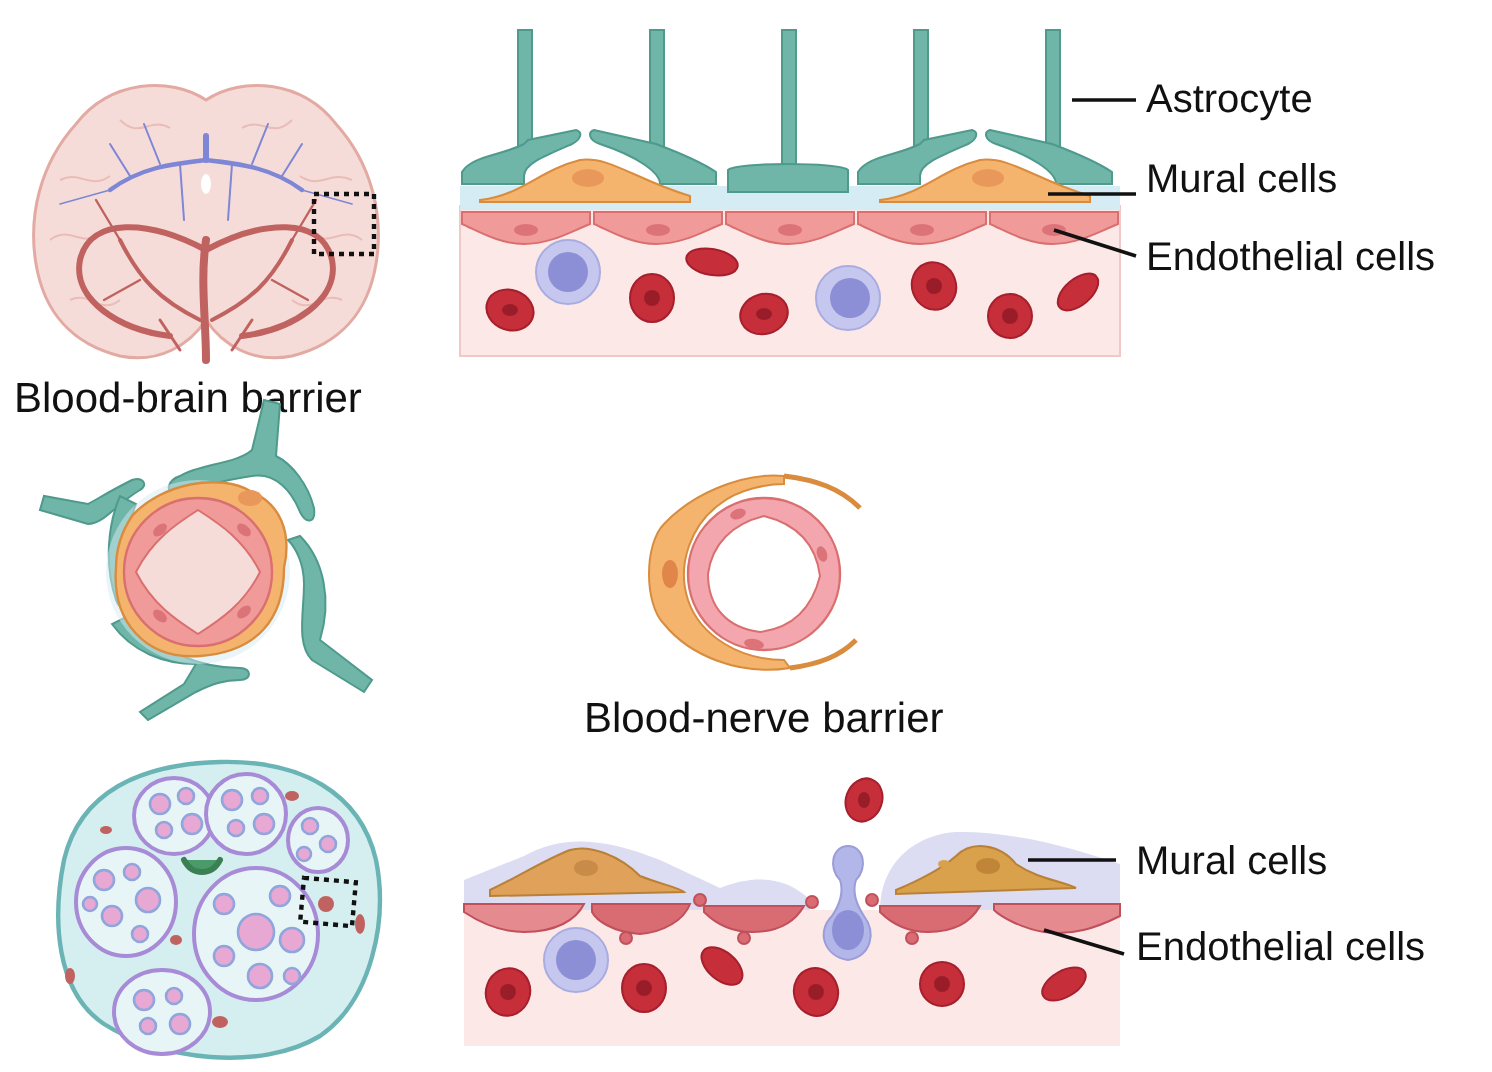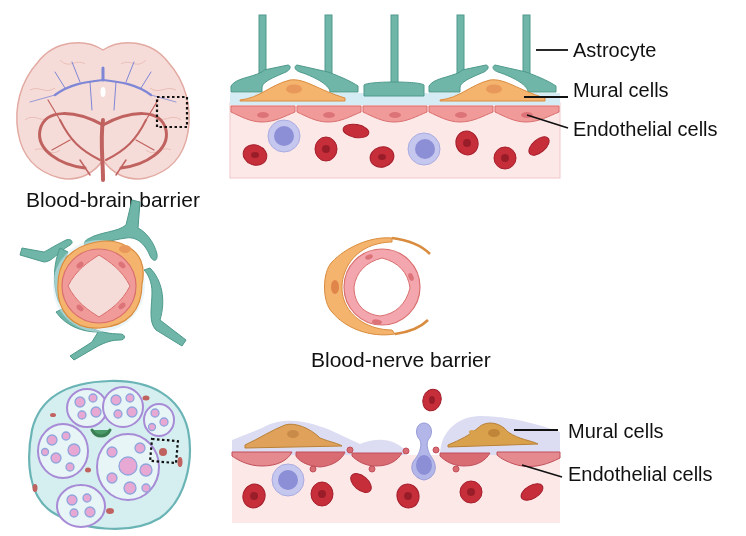--- a/index.html
+++ b/index.html
@@ -1,20 +1,20 @@
 <!DOCTYPE html>
 <html><head>
 <meta charset="utf-8">
 <style>
   html, body { margin:0; padding:0; background:#ffffff; }
   body { width:746px; height:536px; position:relative; overflow:hidden;
          font-family:"Liberation Sans", "DejaVu Sans", sans-serif; color:#111; }
   svg { position:absolute; left:0; top:0; }
   .label { position:absolute; font-size:20px; line-height:22px; white-space:nowrap; color:#111; }
-  .caption { position:absolute; font-size:21px; line-height:24px; white-space:nowrap; color:#111;margin-left:19px; }
+  .caption { position:absolute; font-size:21px; line-height:24px; white-space:nowrap; color:#111; }
 </style>
 </head>
 <body>
 
 <svg width="746" height="536" viewBox="0 0 746 536">
   <g>
     <path d="M103,50 C85,38 55,40 38,62 C20,82 14,108 18,132 C22,156 36,172 60,178 C80,182 95,172 103,160 C111,172 126,182 146,178 C170,172 184,156 188,132 C192,108 186,82 168,62 C151,40 121,38 103,50 Z" fill="#f6dcd8" stroke="#e2aaa2" stroke-width="1.5"></path>
 
     <g stroke="#e8b9b2" stroke-width="1" fill="none" opacity="0.9">
       <path d="M30,90 C40,85 45,95 55,88"></path>

